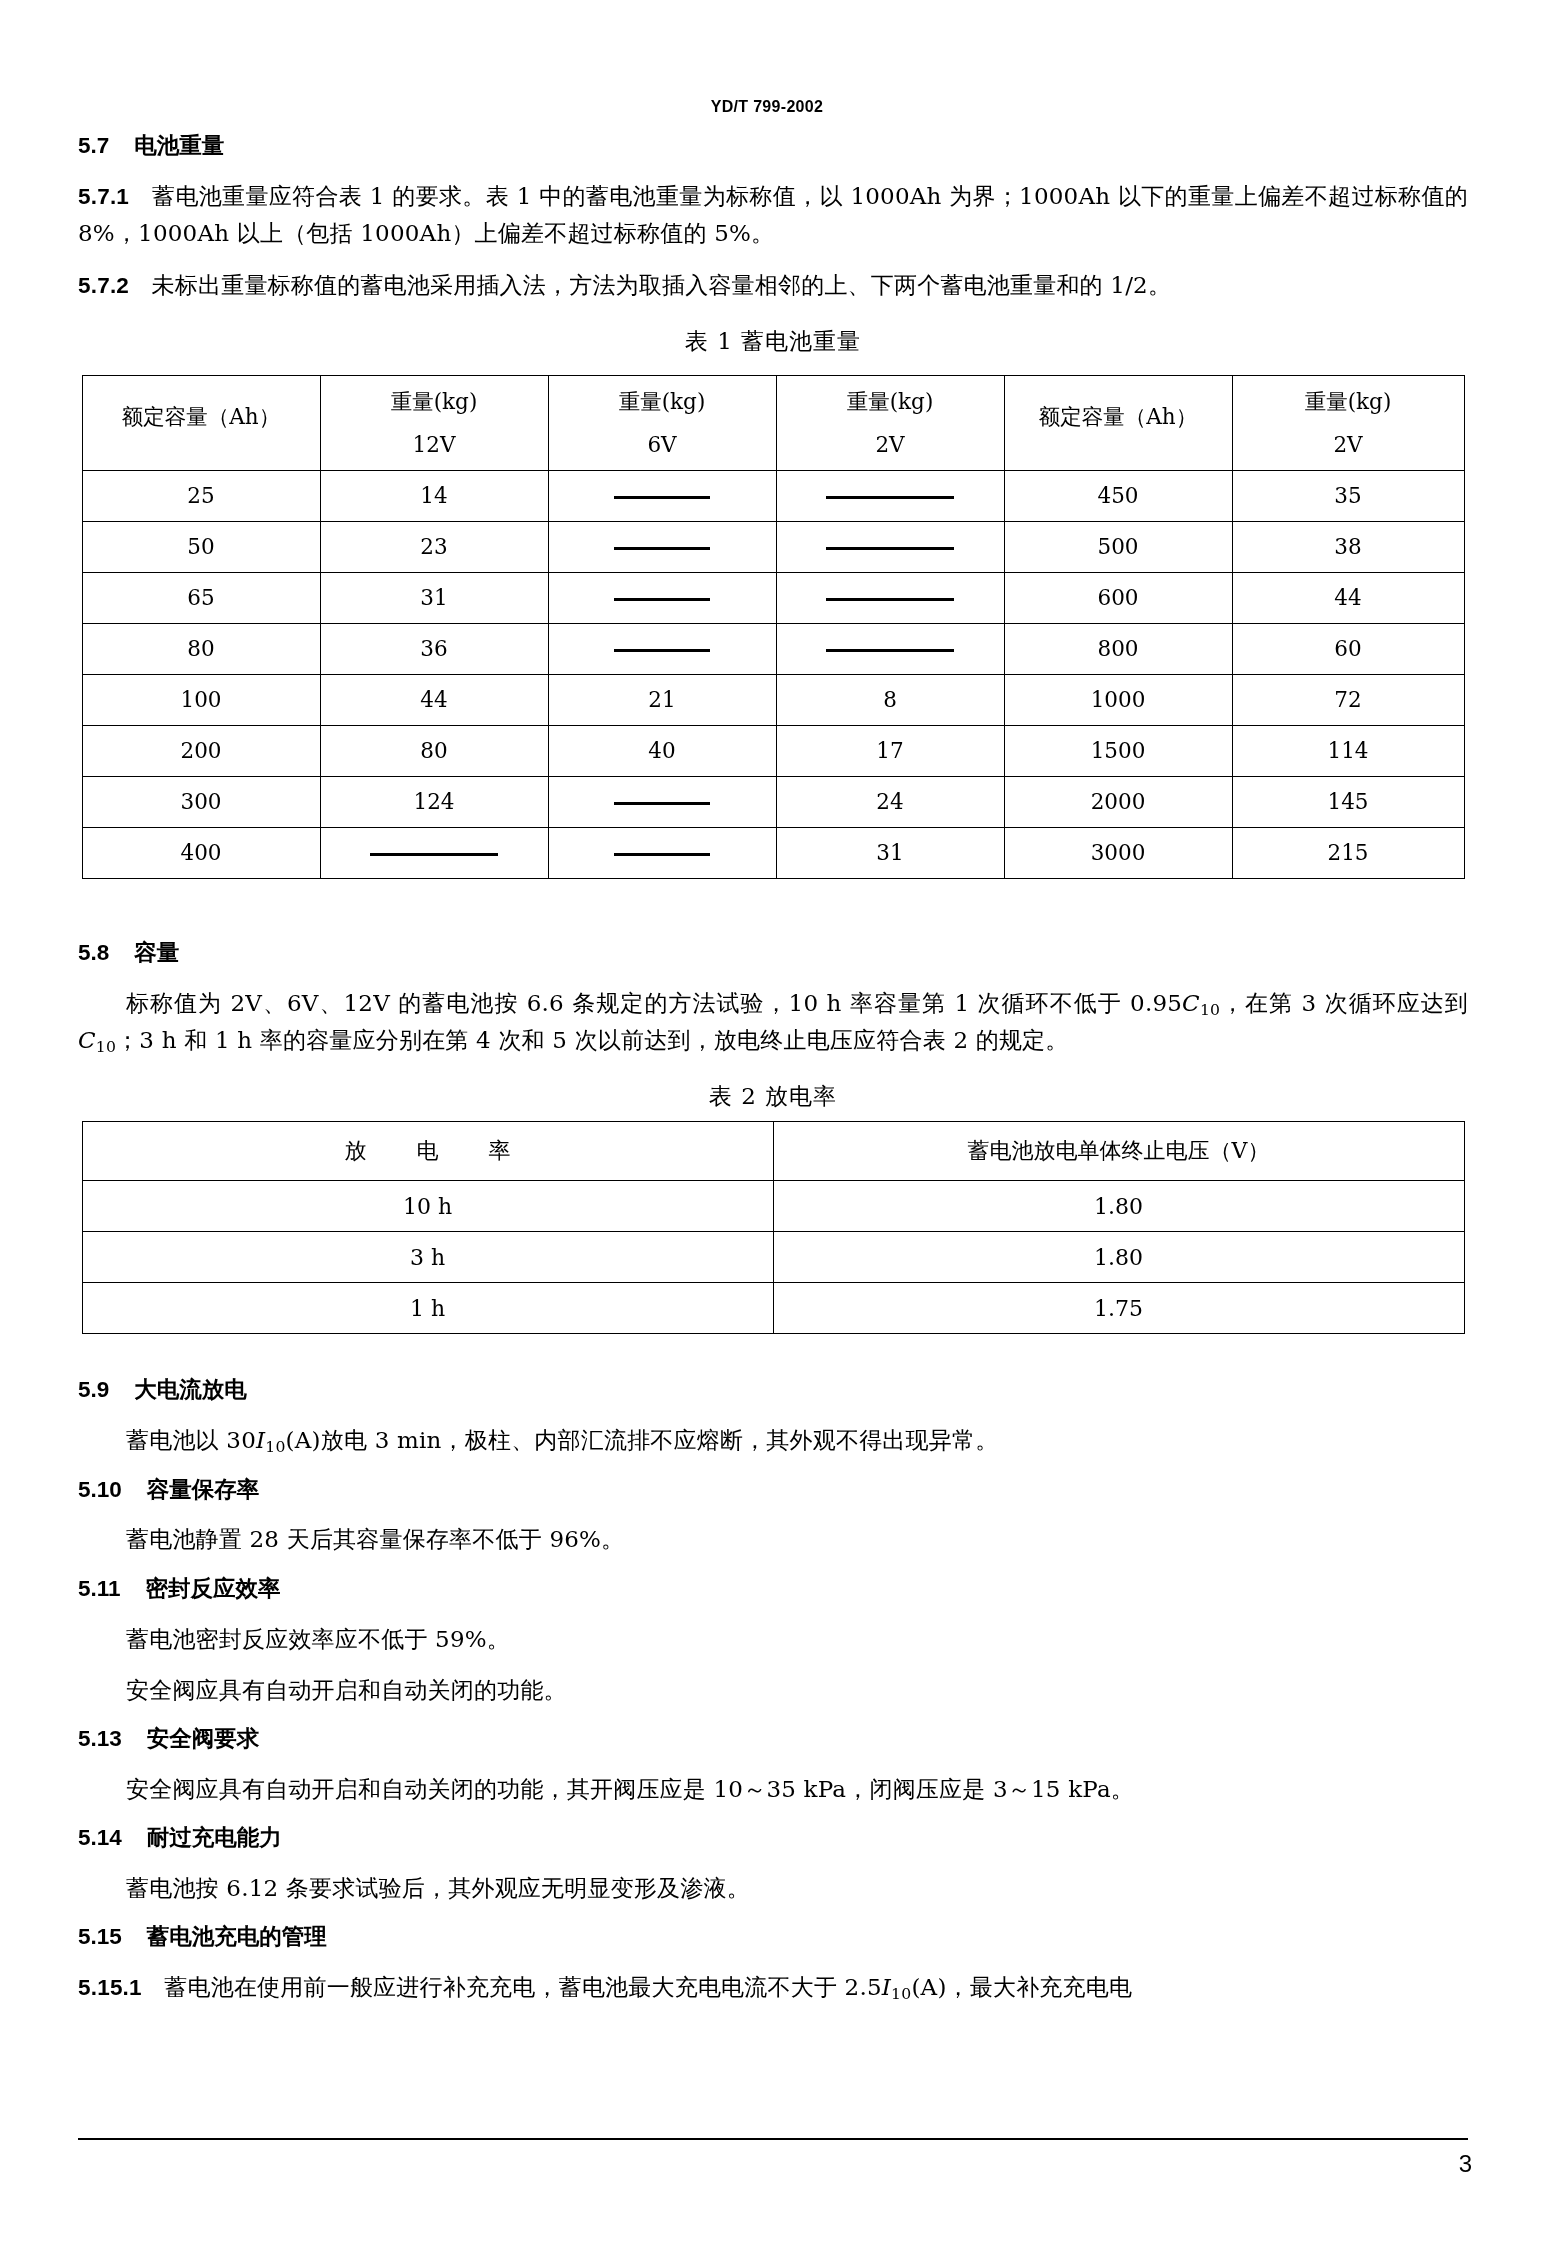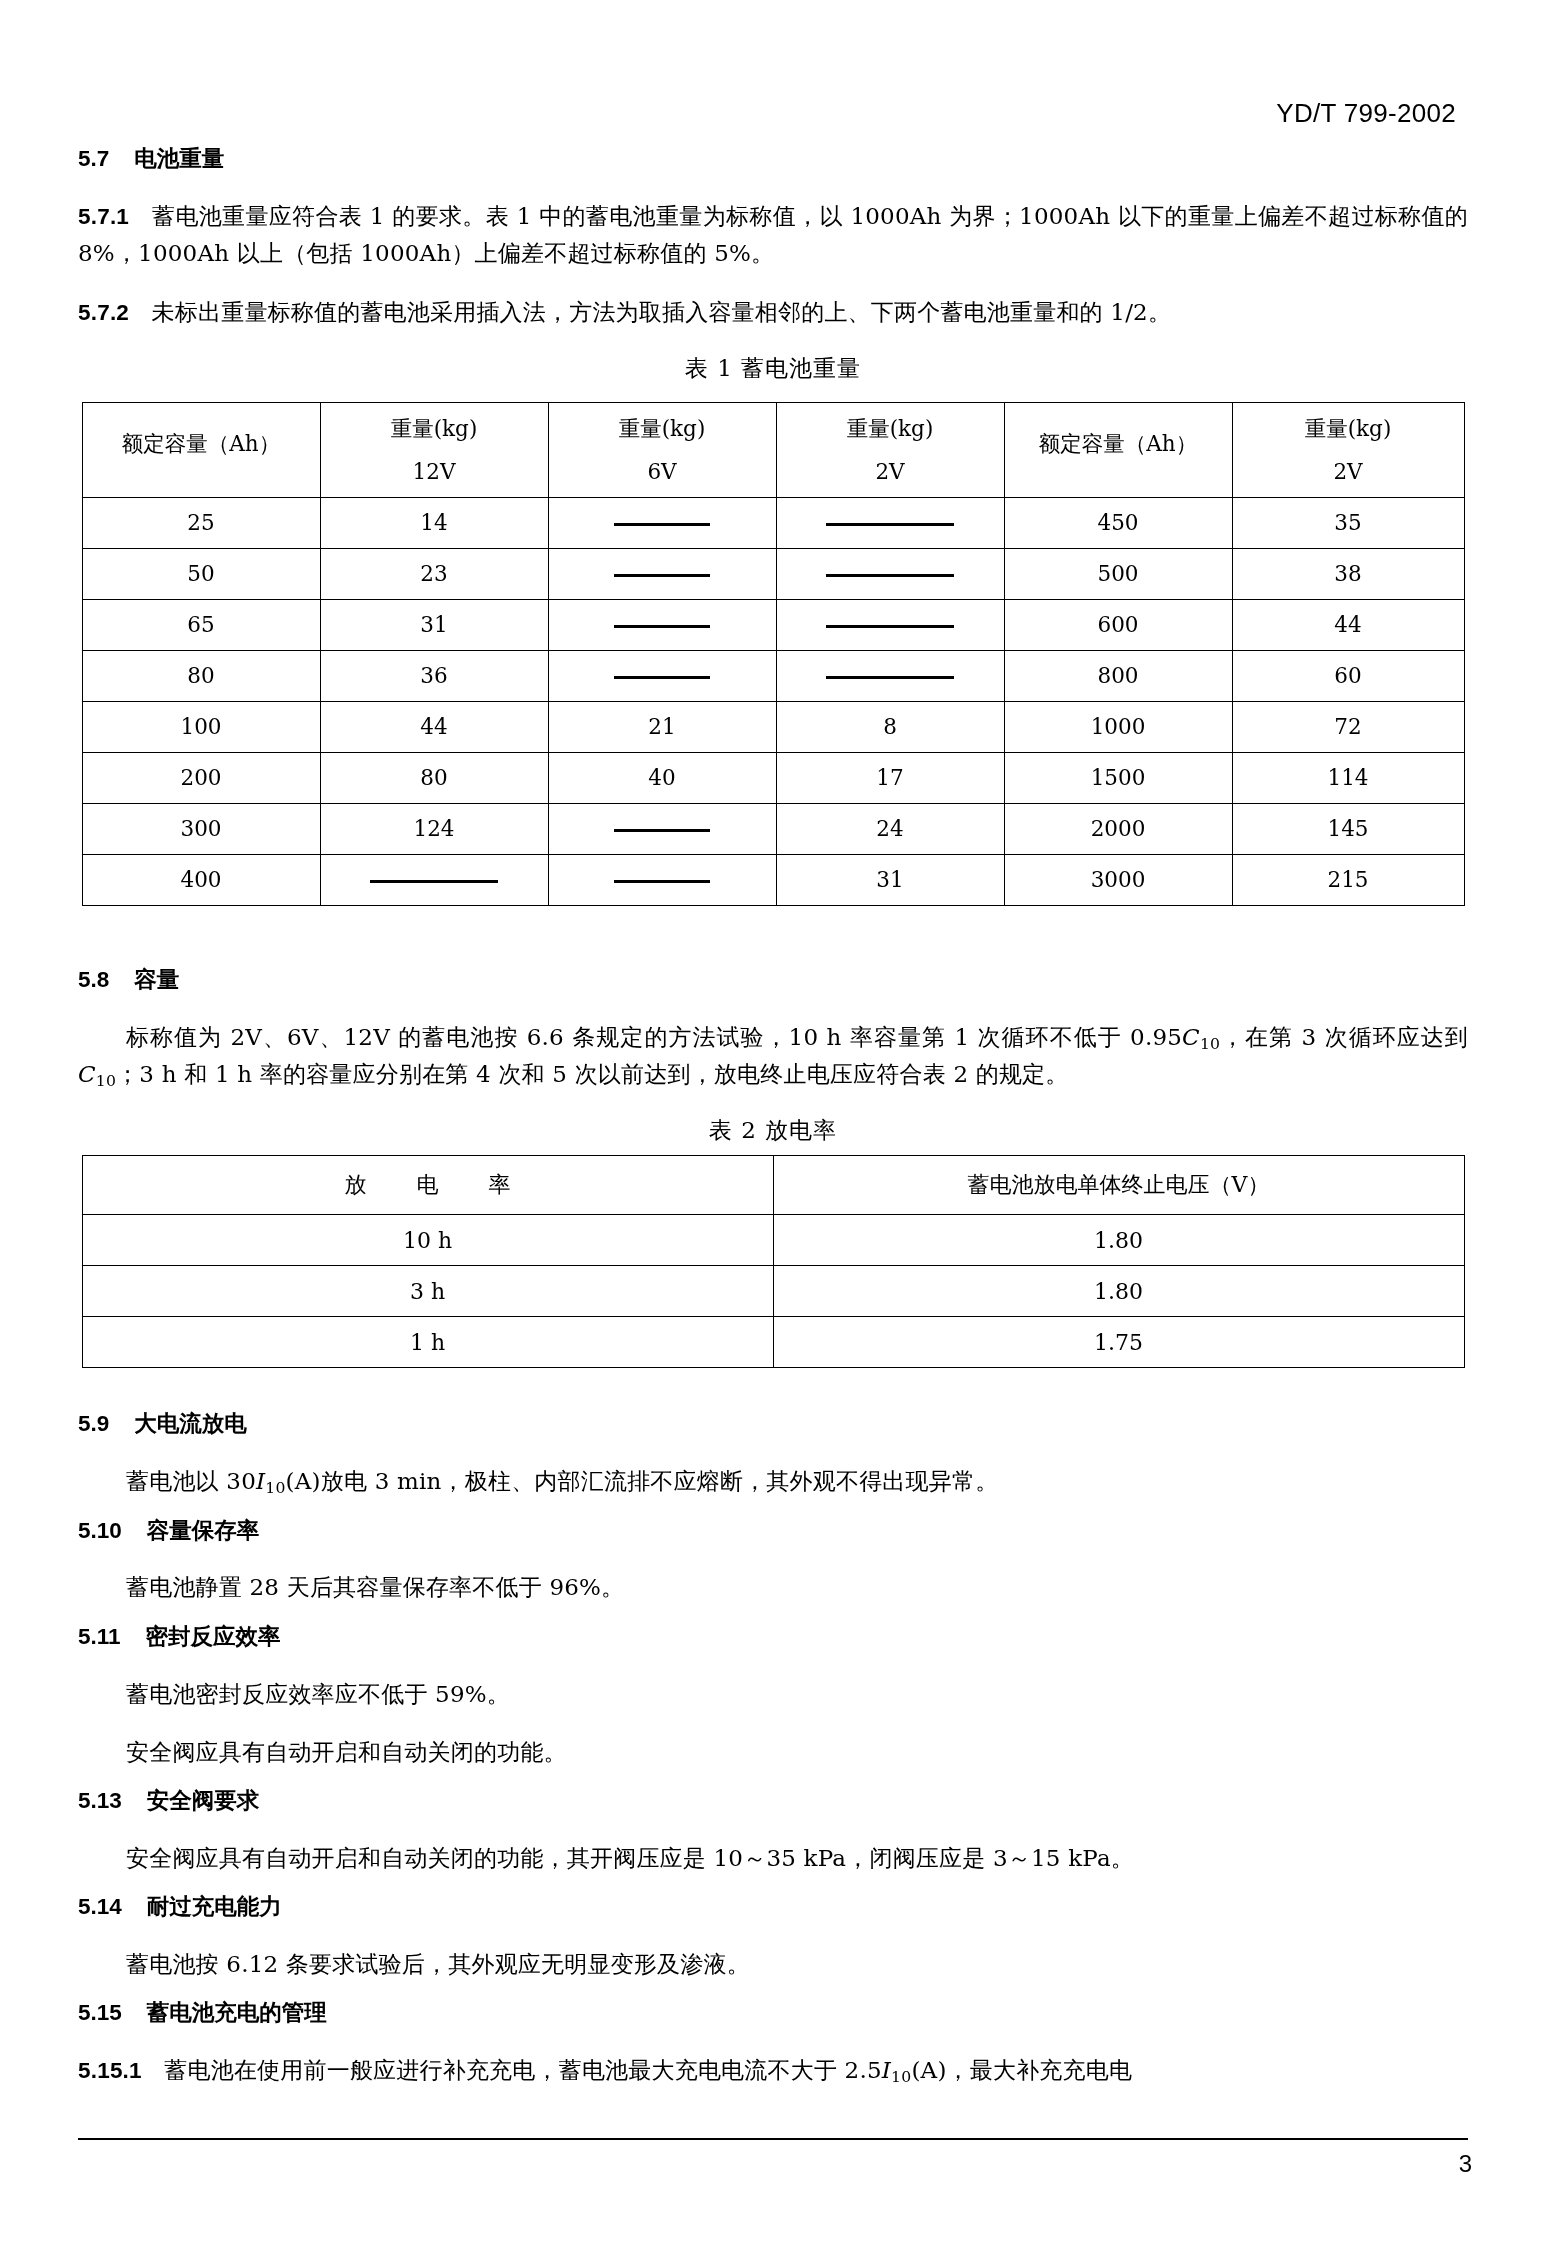--- a/index.html
+++ b/index.html
@@ -24,44 +24,44 @@
   }
   .content {
     position: absolute;
     left: 78px;
     top: 0;
     width: 1390px;
   }
 
   
   .doc-header {
-    text-align: right;
+    text-align: center;
     font-family: "Liberation Sans", sans-serif;
-    font-weight: normal;
-    font-size: 26px;
+    font-weight: bold;
+    font-size: 16px;
     letter-spacing: 0.3px;
     padding-top: 98px;
     padding-right: 12px;
   }
 
   
   .sec-head {
     font-family: "Liberation Sans", sans-serif;
     font-weight: bold;
     font-size: 22.5px;
     line-height: 1.55;
     margin-top: 13px;
     white-space: pre;
   }
 
   .para {
     font-size: 23px;
     line-height: 1.62;
     text-align: justify;
-    margin-top: 21px;
+    margin-top: 14px;
     letter-spacing: 0.2px;
   }
   .para.indent { text-indent: 48px; }
   .para.numbered {
     text-indent: 0;
   }
   .numlabel {
     font-family: "Liberation Sans", sans-serif;
     font-weight: bold;
     font-size: 22.5px;

